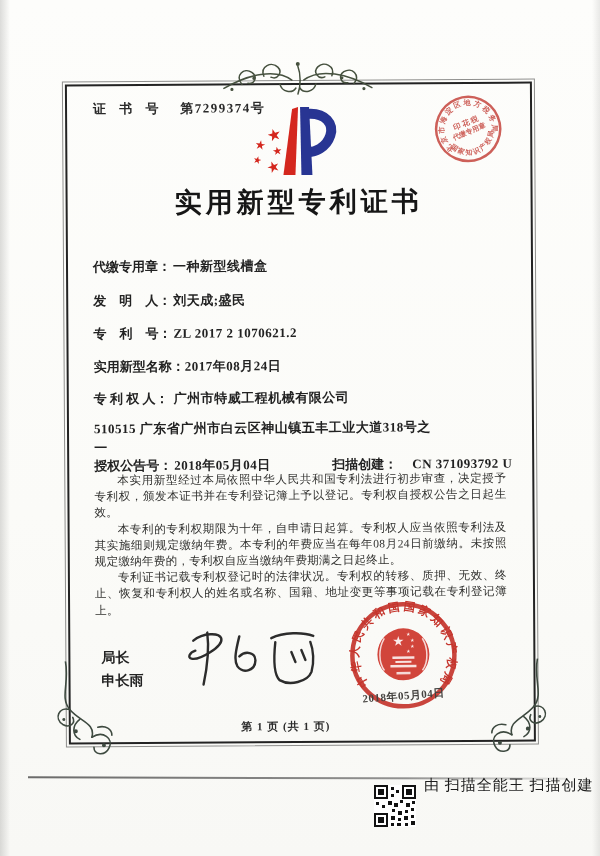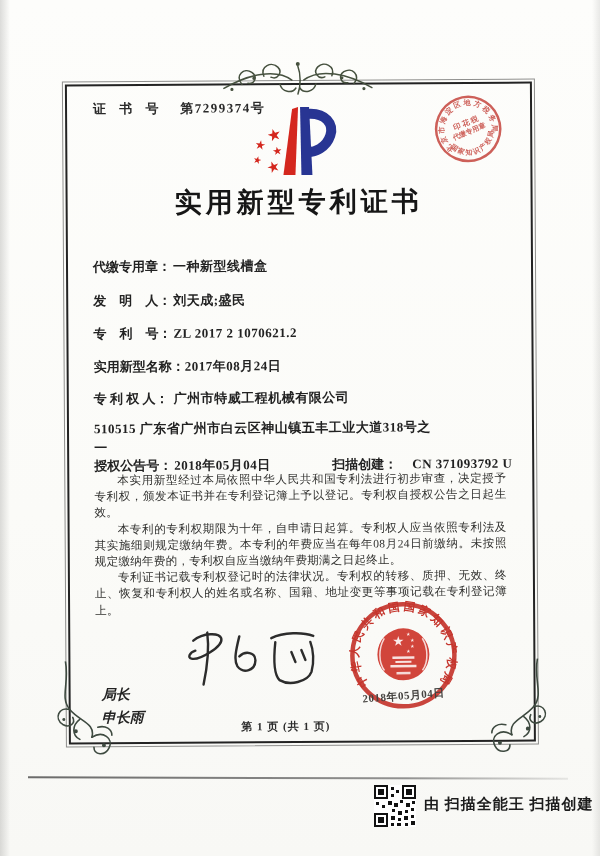--- a/index.html
+++ b/index.html
@@ -25,34 +25,34 @@
   .f-row{position:absolute;left:94px;width:400px;display:flex;font-size:13px;font-weight:700;line-height:19px;color:#222;}
   .f-row .lab{flex:0 0 80px;white-space:pre;}
   .f-row .val{flex:1;letter-spacing:.5px;}
   .r1{top:256px}.r2{top:290px}.r3{top:323px}.r4{top:356px}.r5{top:388px}.r6{top:418px}
   .r7{top:455px;width:420px}
   .grp1{flex:0 0 238px;display:flex}.grp2{flex:1;display:flex}
   .grp1 .lab,.grp2 .lab{flex:0 0 80px}
   .paras{position:absolute;left:94px;top:471px;width:412px;font-size:11.5px;line-height:16.2px;
     color:#30302e;text-align:justify;}
   .paras p{margin:0;text-indent:2em;letter-spacing:.3px;}
-  .signer{position:absolute;left:100px;top:682px;font-size:14px;font-weight:700;line-height:23px;color:#222;font-style:italic;}
+  .signer{position:absolute;left:100px;top:645px;font-size:14px;font-weight:700;line-height:23px;color:#222;}
   .sig-svg{position:absolute;left:178px;top:626px;}
   .seal{position:absolute;left:347px;top:601px;opacity:.93;}
   .seal-date{position:absolute;left:347px;top:689px;width:110px;text-align:center;
     font-size:11px;font-weight:700;color:#454340;transform:rotate(-4deg);letter-spacing:.5px;z-index:5;}
   .pagefoot{position:absolute;left:64px;top:719px;width:440px;text-align:center;font-size:11px;font-weight:600;color:#2c2c2c;letter-spacing:1px;}
   .stamp{position:absolute;left:434px;top:94px;transform:rotate(-22deg);opacity:.8;}
   .orn-top{position:absolute;left:222px;top:58px;}
   .orn-bl{position:absolute;left:50px;top:660px;}
   .orn-br{position:absolute;left:470px;top:660px;transform:scaleX(-1);}
   .scanline{position:absolute;left:28px;top:777px;width:540px;height:2px;
     background:linear-gradient(90deg,rgba(60,60,60,.75),rgba(90,90,90,.65) 70%,rgba(120,120,120,.15));transform:rotate(.15deg);}
   .qr{position:absolute;left:374px;top:785px;}
-  .credit{position:absolute;left:424px;top:795px;font-size:15px;font-weight:700;color:#1c1c1c;letter-spacing:1px;
+  .credit{position:absolute;left:424px;top:776px;font-size:15px;font-weight:400;color:#1c1c1c;letter-spacing:1px;
     font-family:"Liberation Serif", serif;}
   svg text{font-family:"Liberation Serif", serif;}
 </style>
 </head>
 <body>
 
 <div class="page">
   <div class="cert">
 
     <div class="frame">

